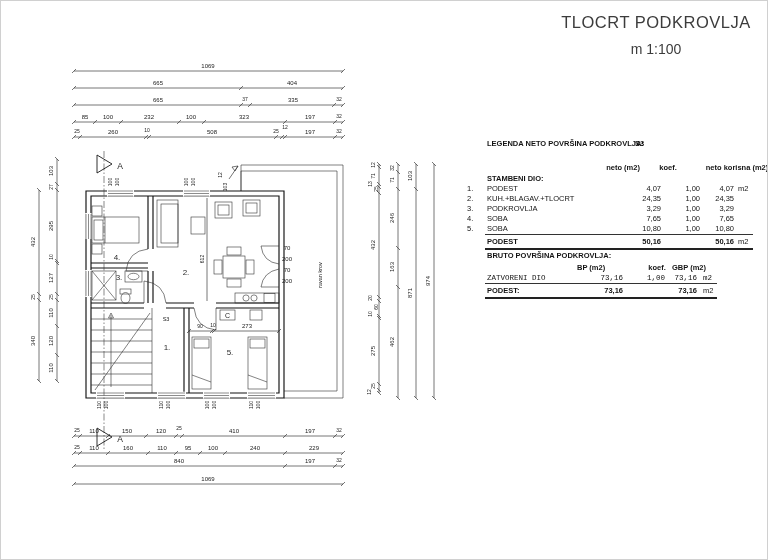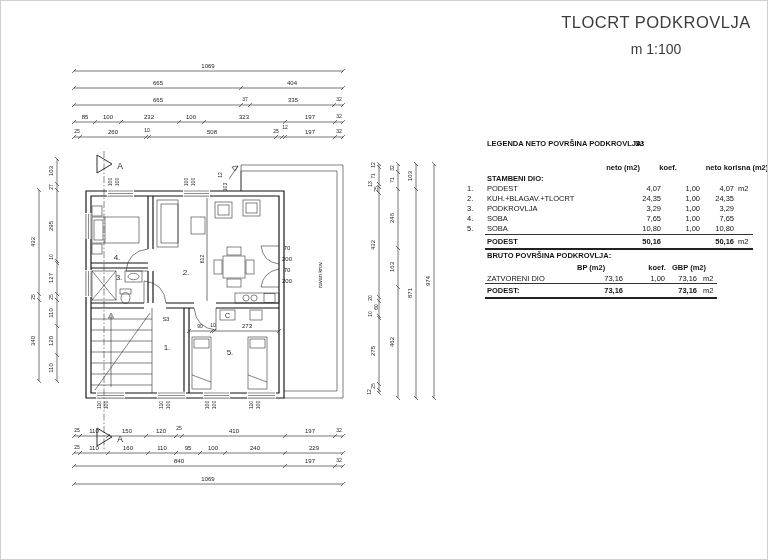--- a/index.html
+++ b/index.html
@@ -408,21 +408,21 @@
 
   <div class="panel" style="left:462px;top:250px;height:60px;">
     <div class="row b" style="top:0;">
         <span class="c-name" style="left:24px;">BRUTO POVRŠINA  PODKROVLJA:</span>
       </div>
     <div class="row b" style="top:12px;">
       <span class="bh-bp">BP (m2)</span>
       <span class="bh-koef">koef.</span>
       <span class="bh-gbp">GBP (m2)</span>
     </div>
-    <div class="row" style="top:23px;">
+    <div class="row" style="top:23px;font-family:Liberation Mono, monospace;">
       <span class="c-name" style="left:24px;">ZATVORENI DIO</span>
       <span class="bb-bp">73,16</span>
       <span class="bb-koef">1,00</span>
       <span class="bb-gbp">73,16</span>
       <span class="bb-unit">m2</span>
     </div>
     <div class="rule" style="top:32px;left:22px;width:232px;"></div>
     <div class="row b" style="top:35px;">
       <span class="c-name" style="left:24px;">PODEST:</span>
       <span class="bb-bp">73,16</span>

